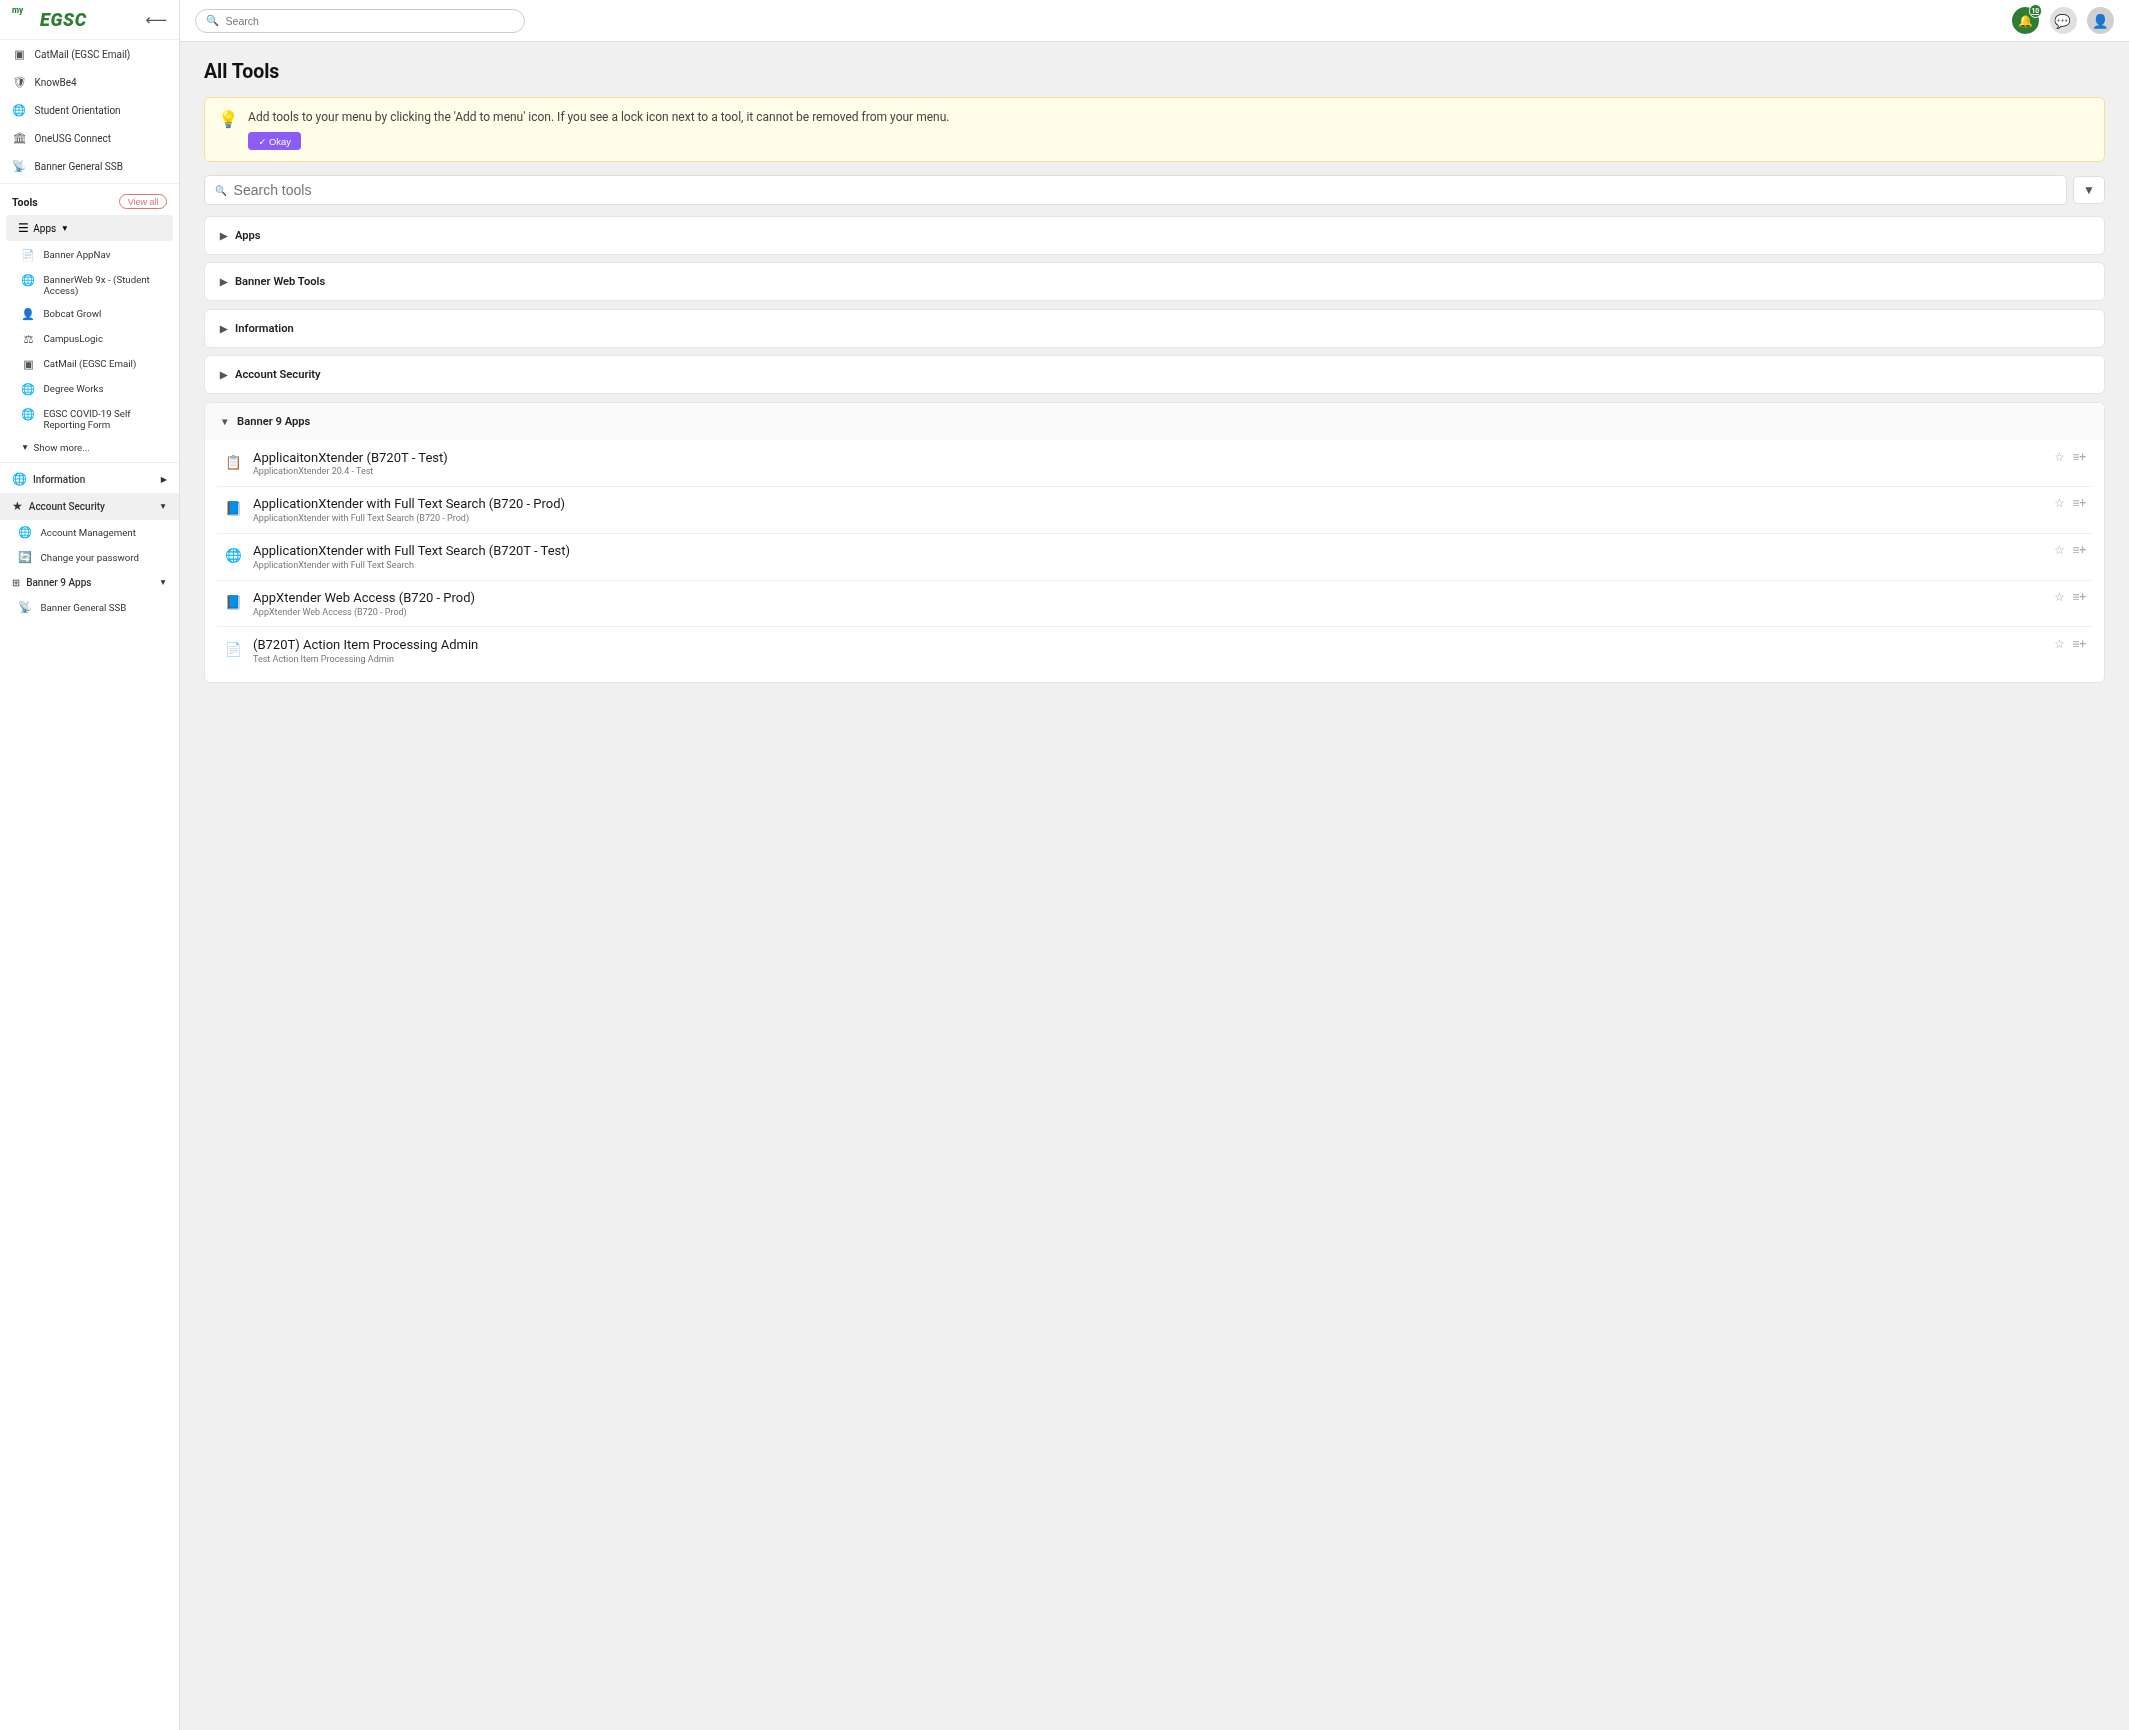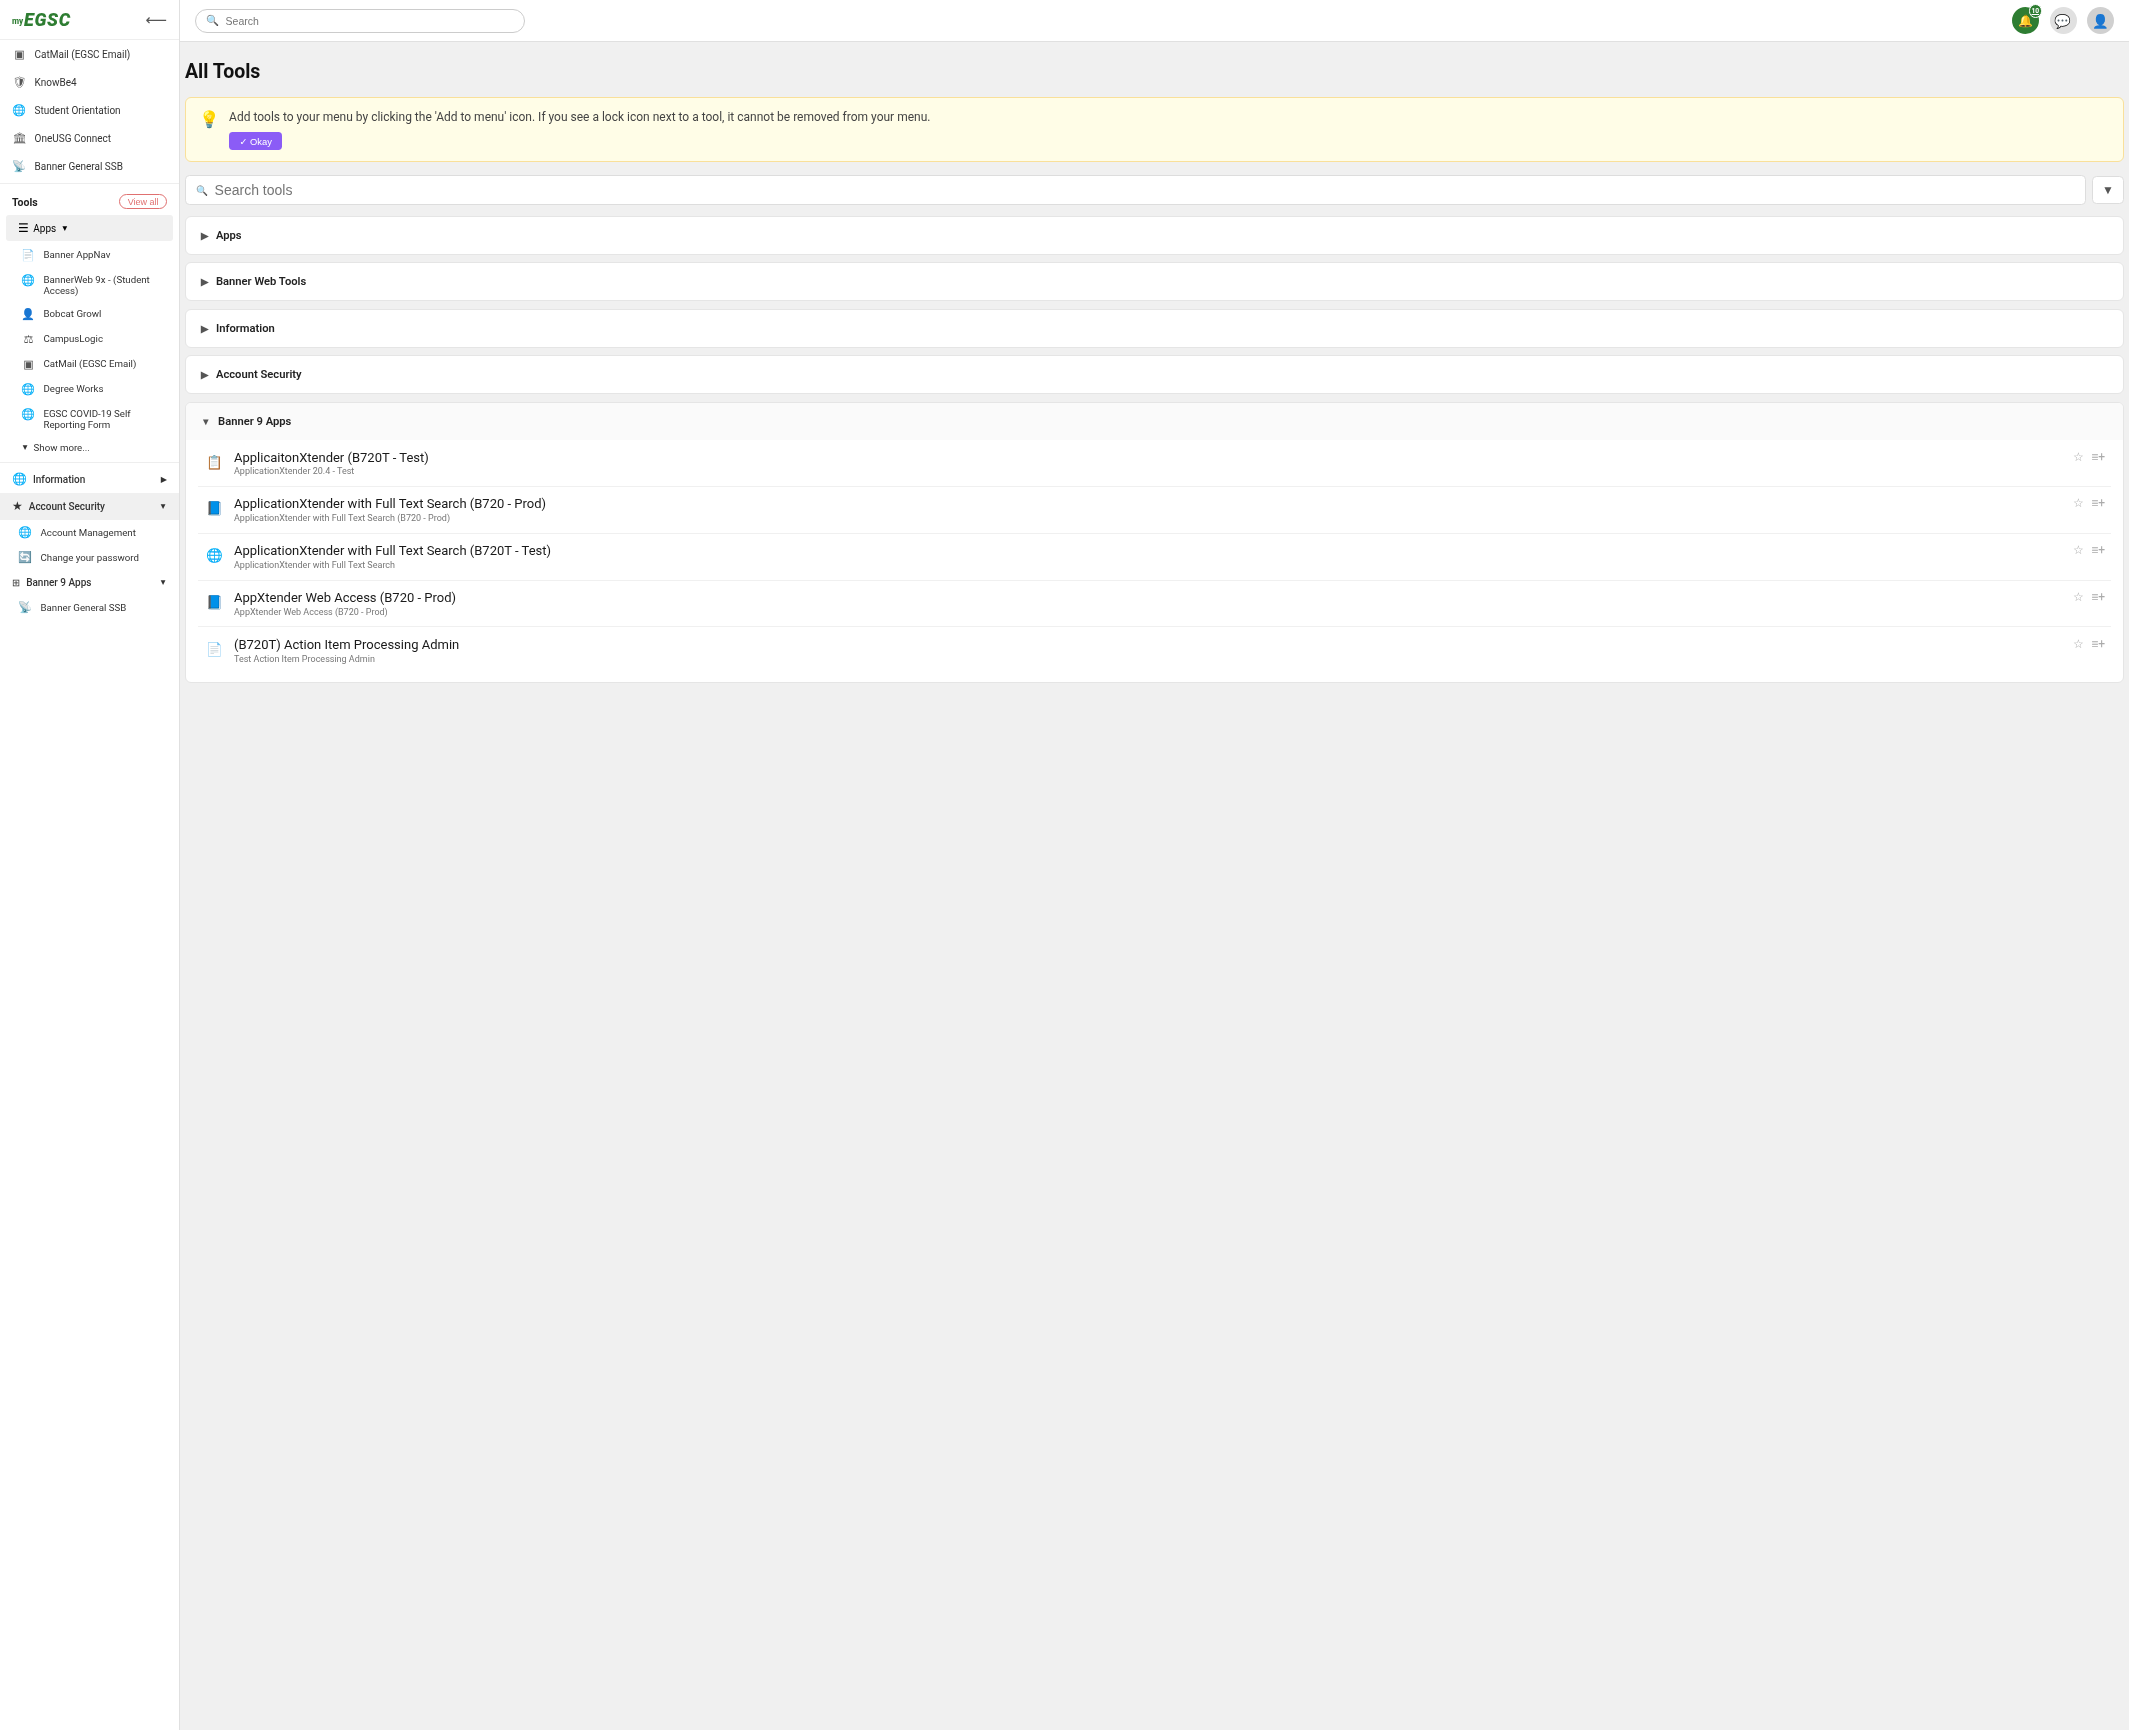--- a/index.html
+++ b/index.html
@@ -203,21 +203,21 @@
       justify-content: center;
       cursor: pointer;
       font-size: 13.5px;
       color: #666;
     }
 
     
     #content {
       flex: 1;
       overflow-y: auto;
-      padding: 18px 5px;
+      padding: 18px 24px;
     }
 
     .page-title {
       font-size: 19.5px;
       font-weight: 700;
       color: #111;
       margin-bottom: 13.5px;
     }
 
     
@@ -404,21 +404,21 @@
       font-size: 9.7px;
     }
   </style>
 </head>
 <body>
 
 <div id="sidebar">
 
   <div class="sidebar-logo">
     <div class="logo-text">
-    <div style="display:flex;align-items:flex-end;gap:0;">
+    <div style="display:flex;align-items:flex-start;gap:16px;">
       <span style="font-size:8.2px;font-weight:800;color:#2e7d32;vertical-align:super;margin-right:0.7px;position:relative;top:-4.5px;">my</span>
       <span style="font-size:18px;font-weight:900;color:#2e7d32;font-style:italic;letter-spacing:0.7px;">EGSC</span>
     </div>
   </div>
     <span style="font-size:15px;cursor:pointer;color:#555;">⟵</span>
   </div>
 
   <div>
     <div class="sidebar-nav-item">
       <span class="sidebar-nav-icon">▣</span>

